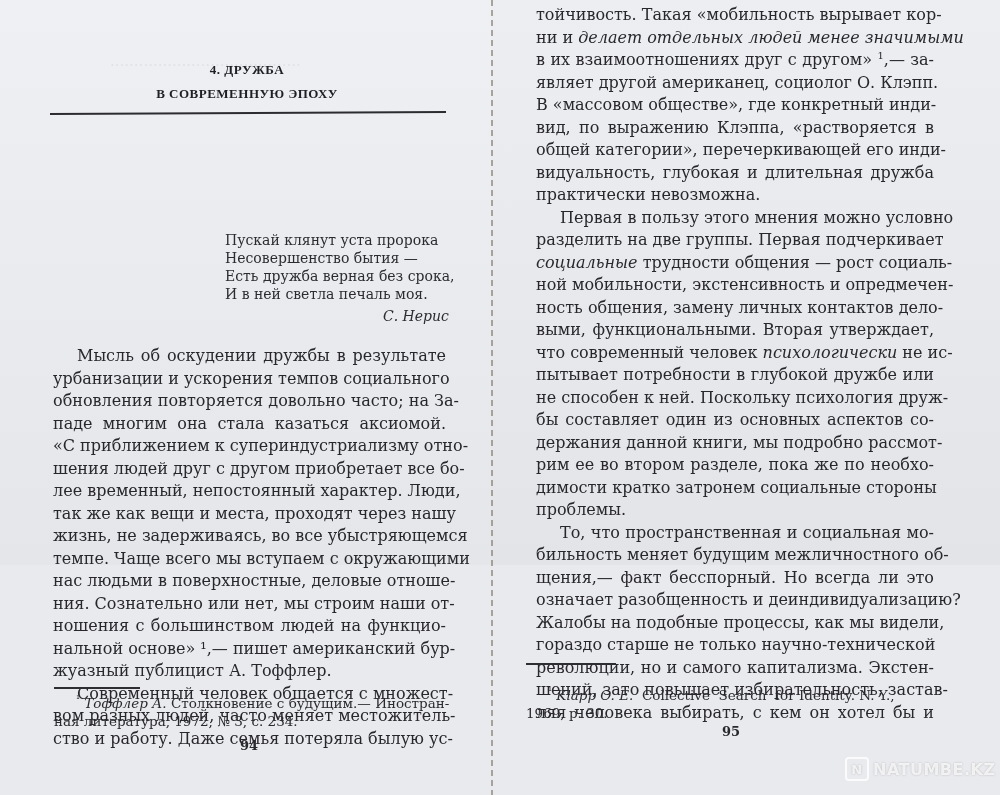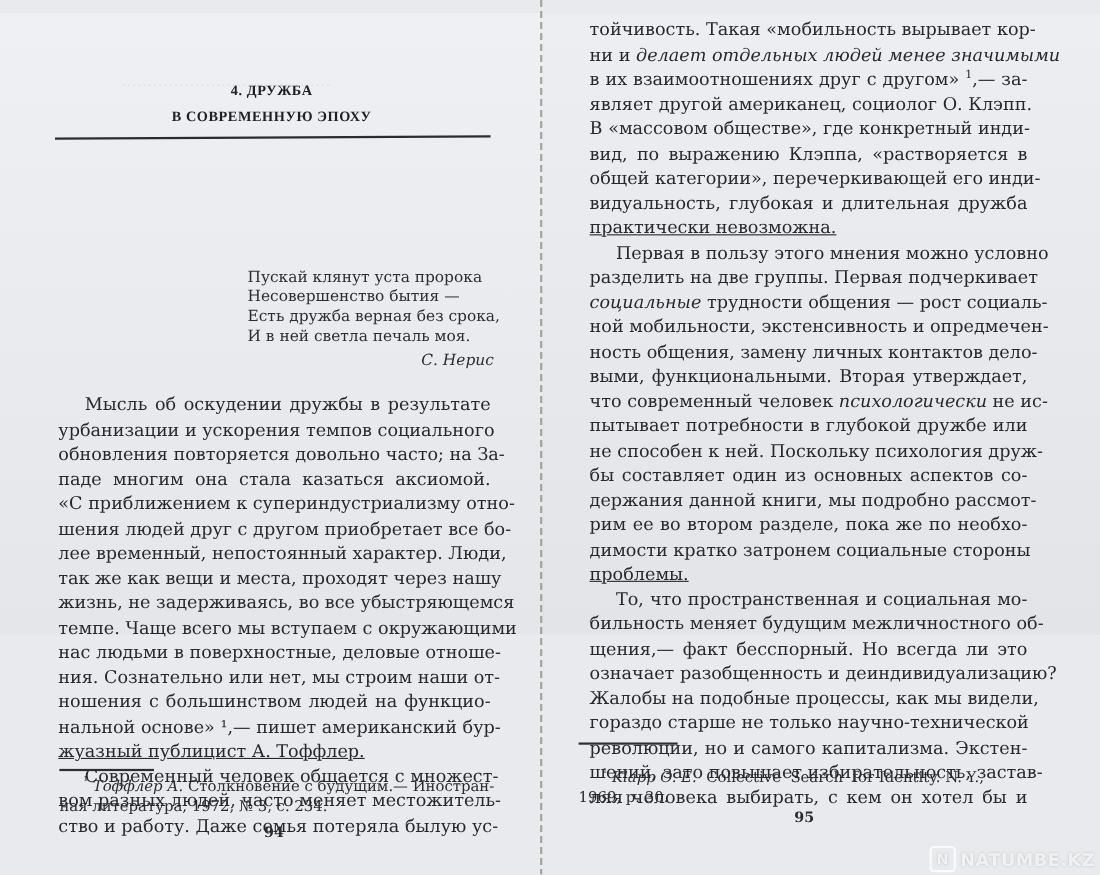--- a/index.html
+++ b/index.html
@@ -4,21 +4,21 @@
 <style>
   html, body { margin:0; padding:0; }
   body {
     width:1000px; height:795px; overflow:hidden;
     background:#e9eaee;
     font-family:"DejaVu Serif", "Liberation Serif", serif;
     color:#2a2a2e;
   }
   .spread { position:relative; width:1000px; height:795px; }
   .page {
-    position:absolute; top:12px; height:565px;
+    position:absolute; top:0; height:565px;
     background:linear-gradient(180deg,#eef0f4 0%,#e8eaee 60%,#e4e6ea 100%);
   }
   .page.left { left:0; width:492px; }
   .page.right { left:492px; width:508px; background:linear-gradient(180deg,#eceef2 0%,#e6e8ec 60%,#e2e4e8 100%); }
   .gutter {
     position:absolute; left:491px; top:0; width:2px; height:795px;
     background:repeating-linear-gradient(180deg,#8a8378 0 6px,transparent 6px 10px);
     opacity:.7;
   }
   .ghost { position:absolute; color:#c9cbd0; font-size:15px; line-height:22px; opacity:.35; }
@@ -30,21 +30,21 @@
     font-family:"Liberation Serif","DejaVu Serif",serif;
   }
   .title-rule { position:absolute; left:50px; top:112px; width:396px; height:2px; background:#2b2b30; transform:rotate(-0.3deg); }
 
   .epigraph { position:absolute; left:225px; top:231px; font-size:14px; line-height:18px; color:#2c2c30; }
   .epigraph .line { display:block; white-space:nowrap; }
   .epigraph .author { position:absolute; left:158px; top:76px; font-style:italic; white-space:nowrap; }
 
   .text { position:absolute; font-size:16px; line-height:22.5px; color:#28282c; }
   .text .ln { display:block; white-space:nowrap; text-align:justify; text-align-last:justify; }
-  .text .ln.last { text-align-last:left;text-decoration:underline; }
+  .text .ln.last { text-align-last:left; }
   .text .ln.indent { padding-left:24px; }
   .text i { font-style:italic; }
   sup { font-size:10px; vertical-align:6px; line-height:0; }
 
   .left-body { left:53px; top:345px; width:393px; }
   .right-body { left:536px; top:4px; width:398px; }
 
   .fn-rule { position:absolute; height:2px; background:#2d2d32; }
   .footnote { position:absolute; font-size:13.5px; line-height:18px; color:#2a2a2e; white-space:nowrap; }
   .footnote i { font-style:italic; }

